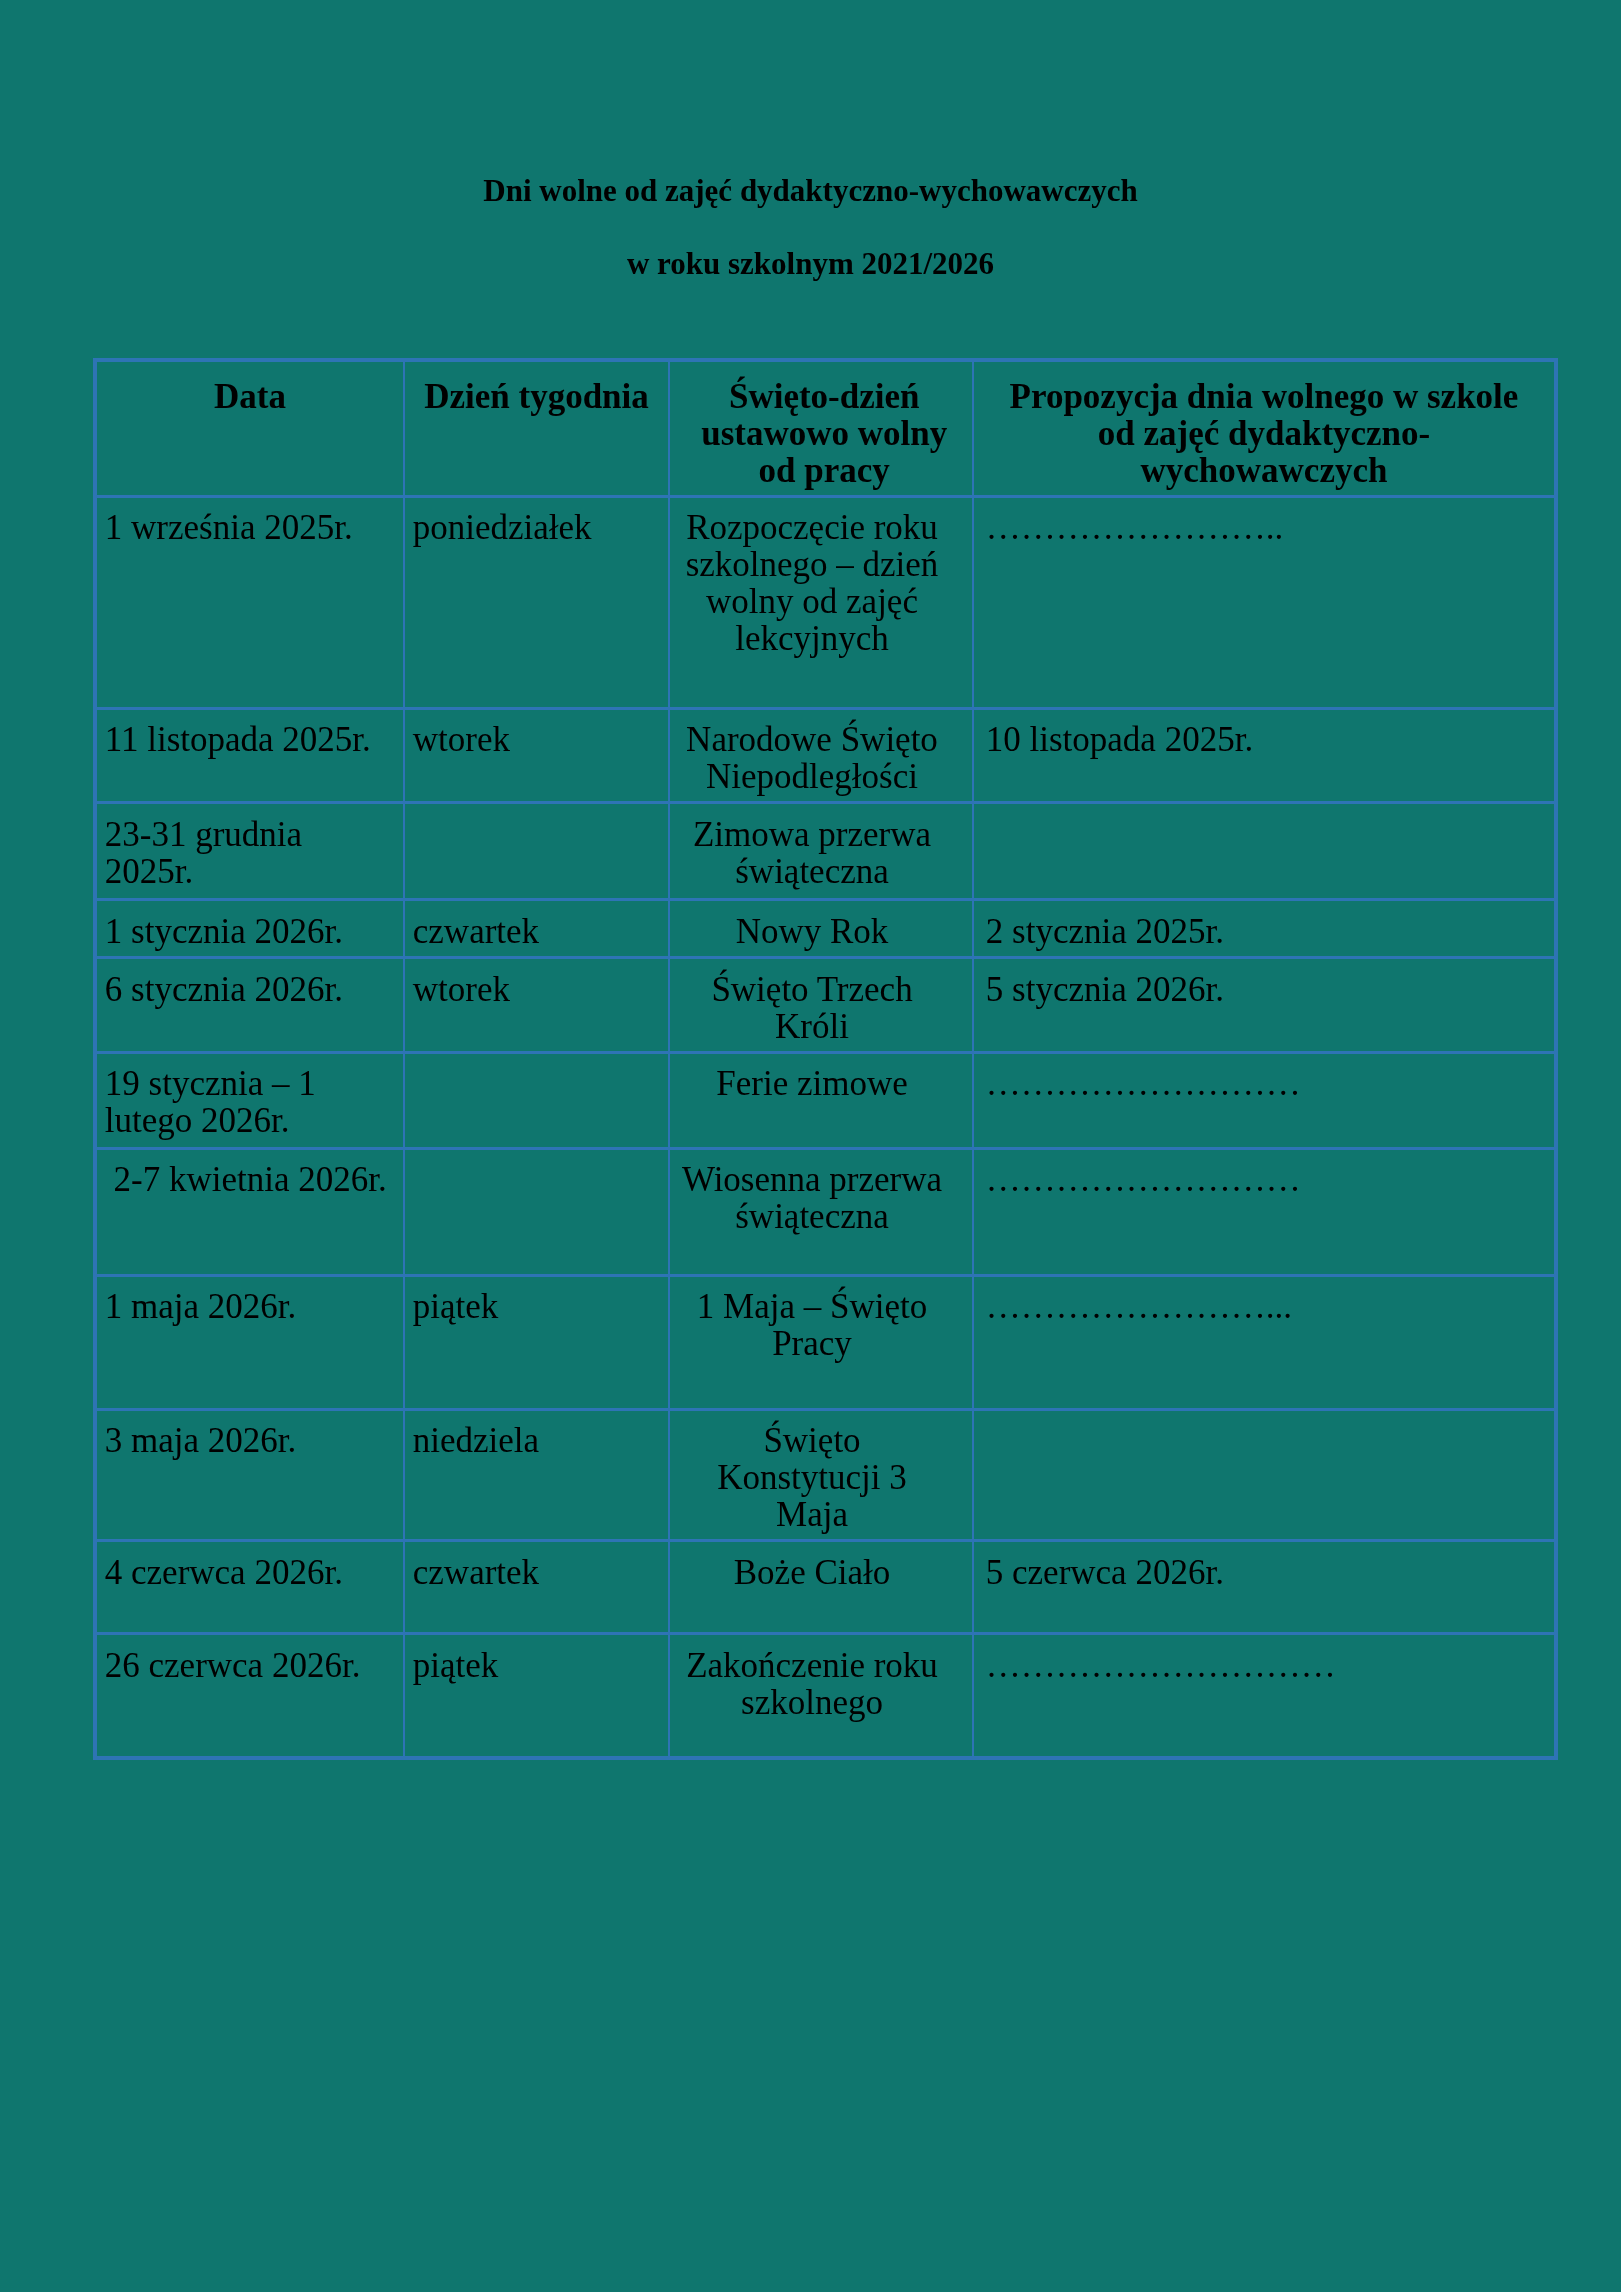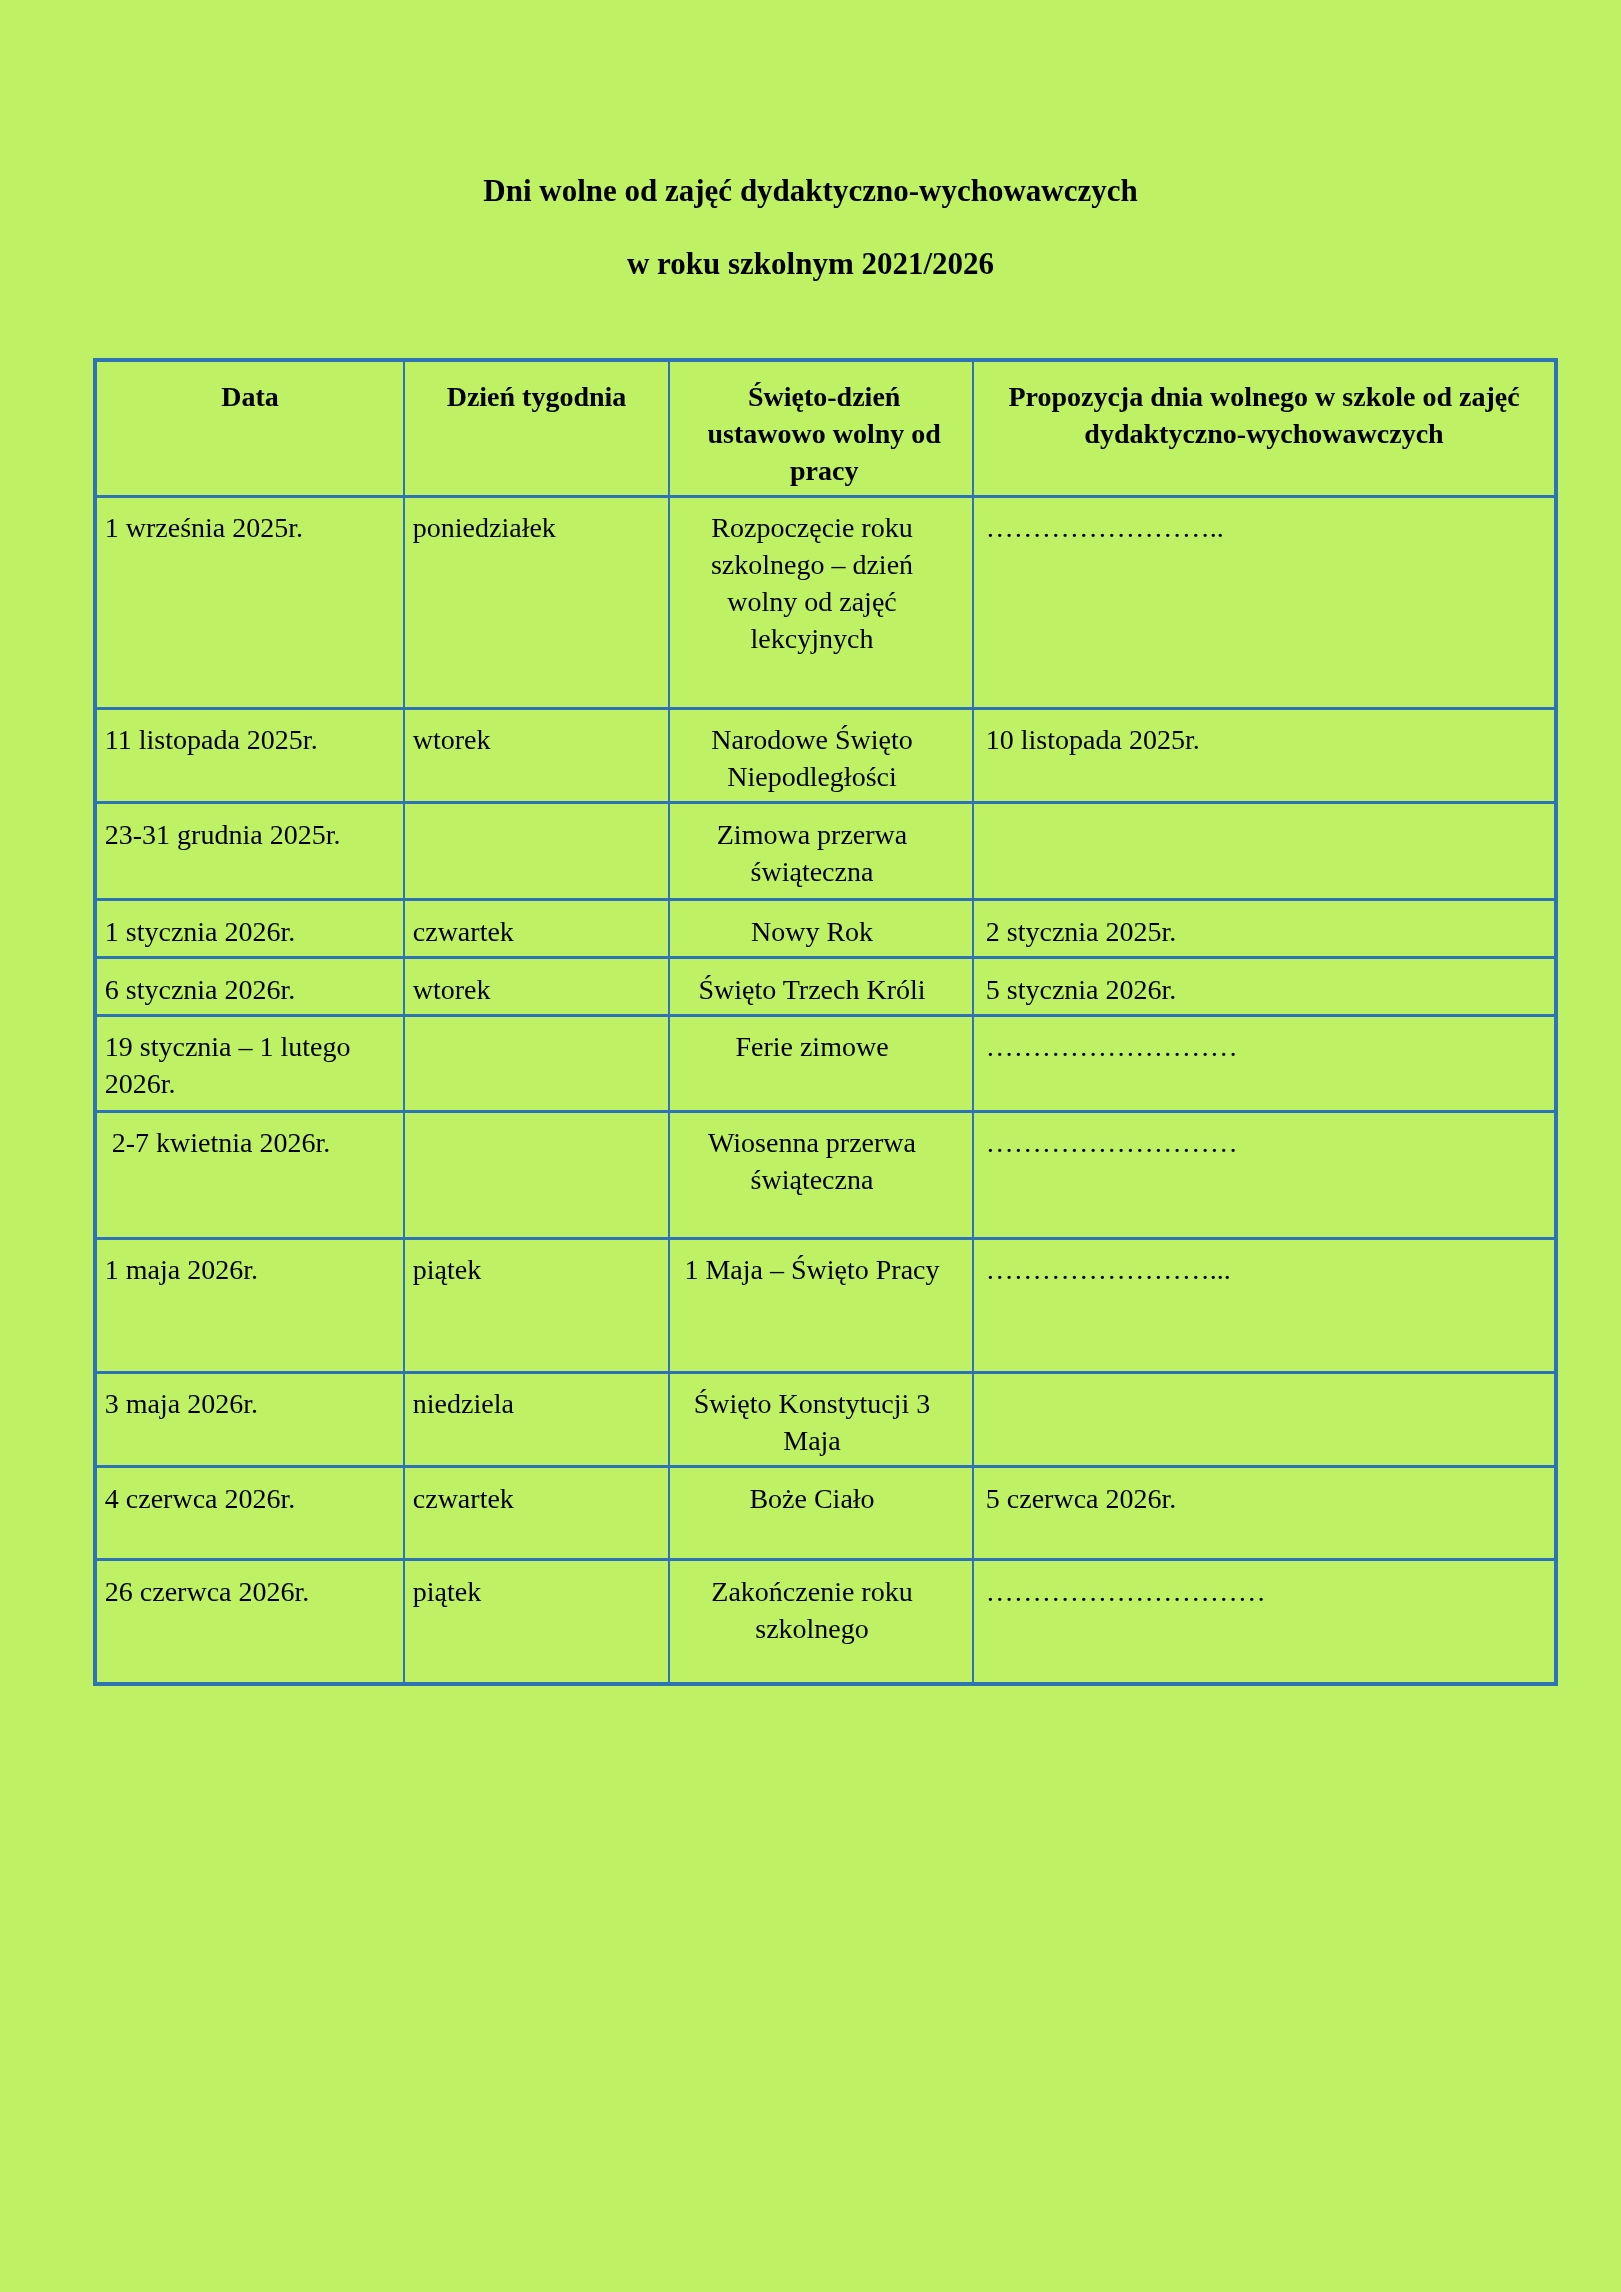--- a/index.html
+++ b/index.html
@@ -4,21 +4,21 @@
 <style>
   html, body {
     margin: 0;
     padding: 0;
     background: #ffffff;
   }
   .page {
     position: relative;
     width: 1621px;
     height: 2293px;
-    background: #bef264;
+    background: #0f766e;
     font-family: "Liberation Serif", serif;
     color: #000000;
     overflow: hidden;
   }
   .doc-title {
     position: absolute;
     top: 173px;
     left: 0;
     width: 100%;
     text-align: center;
@@ -37,21 +37,21 @@
     border-collapse: collapse;
     table-layout: fixed;
     border: 4.9px solid #2E74B5;
   }
   table.schedule th,
   table.schedule td {
     border: 2.9px solid #2E74B5;
     border-top-width: 3.9px;
     border-bottom-width: 3.9px;
     vertical-align: top;
-    font-size: 28px;
+    font-size: 35px;
     line-height: 37px;
     white-space: pre-wrap;
     overflow: hidden;
   }
   table.schedule thead tr { height: 127px; }
   table.schedule th {
     font-weight: bold;
     text-align: center;
     padding: 15.7px 5.9px 5.9px 5.9px;
   }

